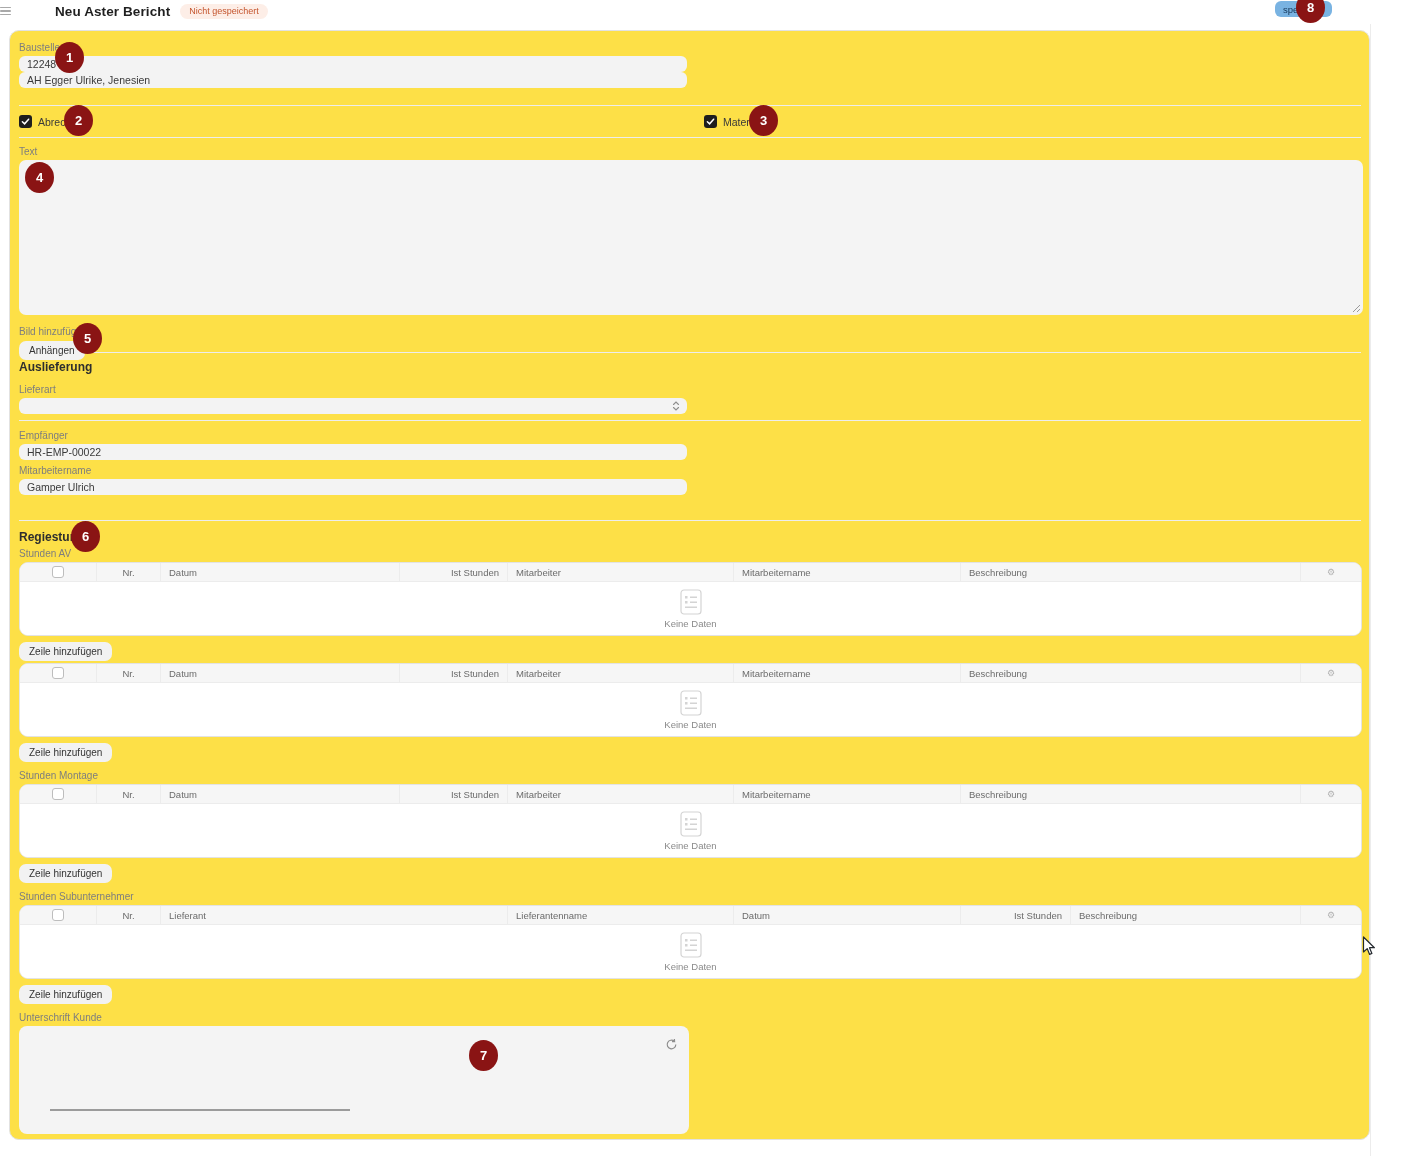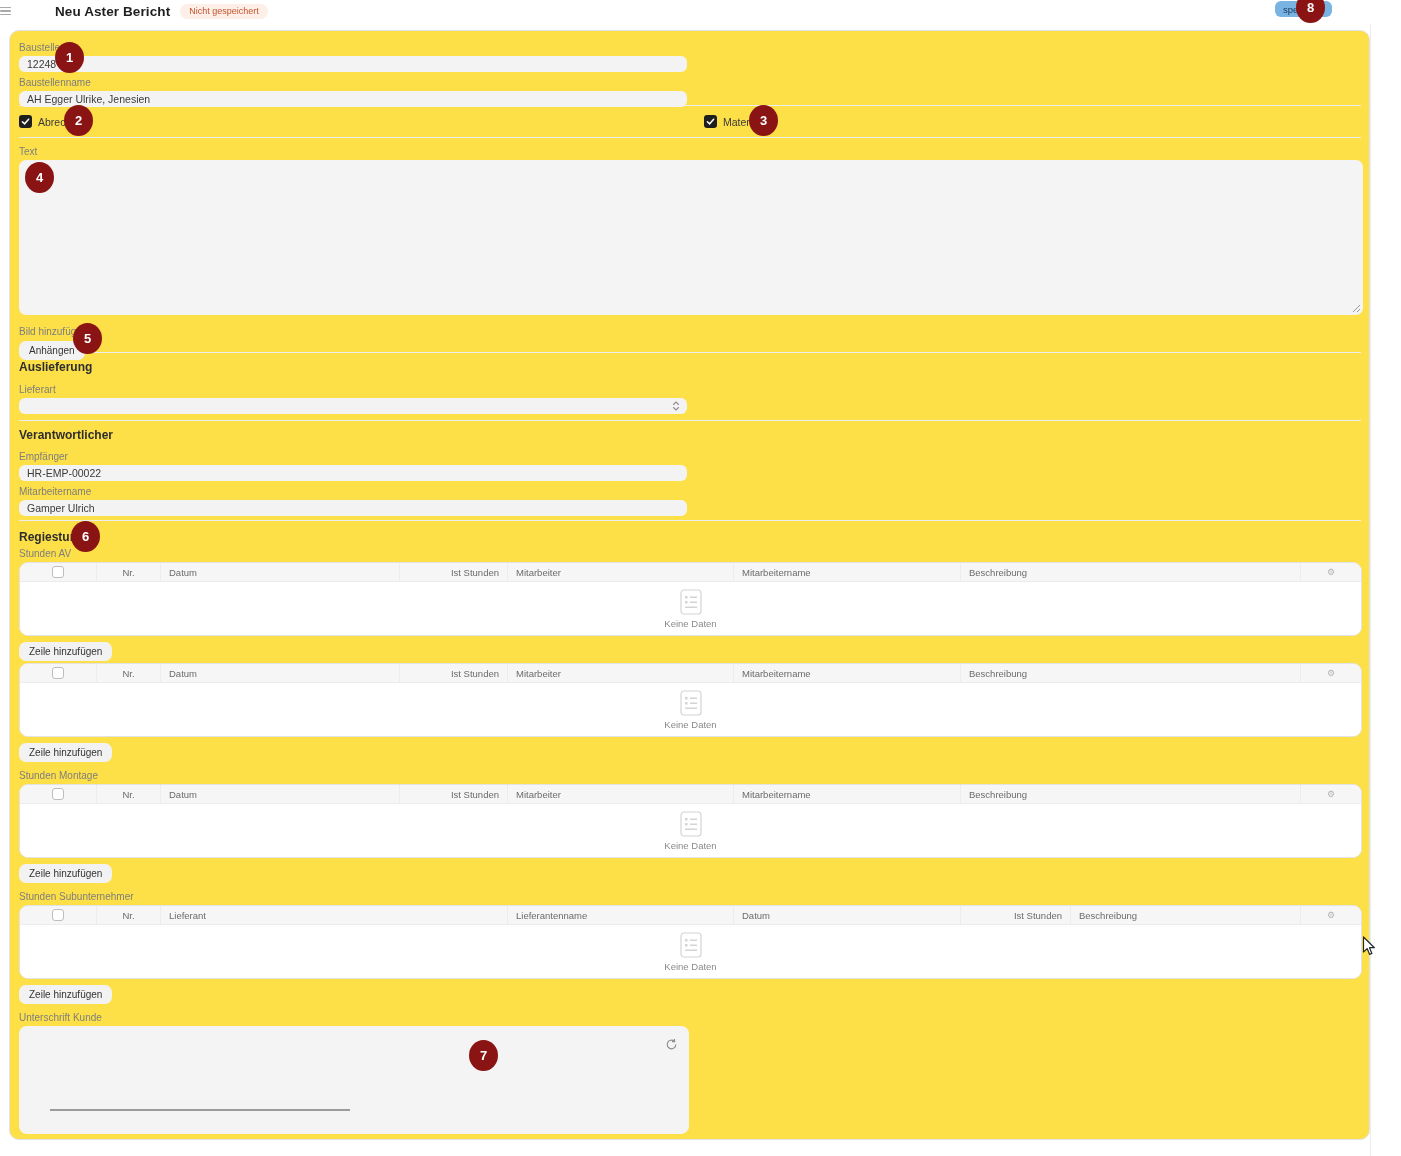--- a/index.html
+++ b/index.html
@@ -123,21 +123,20 @@
     <span class="page-title">Neu Aster Bericht</span>
     <span class="status-badge">Nicht gespeichert</span>
     <button class="save-btn">speichern</button>
   </div>
 
   <div id="card">
 
     <div class="sec" id="secA">
       <div class="flabel">Baustelle</div>
       <input class="finput" readonly="" value="12248" style="">
-      <div class="flabel mt">Baustellenname</div>
       <input class="finput" readonly="" value="AH Egger Ulrike, Jenesien" style="">
     </div>
 
     <div class="sec" id="secB">
       <div class="cbx-item cbx-left">
         <span class="cbx">
           <svg viewBox="0 0 10 10">
               <path d="M1.5 5.2 L4 7.6 L8.5 2.4" fill="none" stroke="#fff" stroke-width="1.6" stroke-linecap="round"></path>
             </svg>
         </span>
@@ -170,21 +169,20 @@
       <div class="flabel" style="margin-top:10px;">Lieferart</div>
       <div class="sel-wrap">
         <span></span>
         <svg class="sel-chev" width="8" height="12">
           <path d="M1.5 4.5 L4 2 L6.5 4.5 M1.5 7.5 L4 10 L6.5 7.5" fill="none" stroke="#8e8e8e" stroke-width="1.1" stroke-linecap="round"></path>
         </svg>
       </div>
     </div>
 
     <div class="sec" id="secE">
-      <div class="sheading" style="margin-top:8px;">Verantwortlicher</div>
       <div class="flabel" style="margin-top:9px;">Empfänger</div>
       <input class="finput" readonly="" value="HR-EMP-00022" style="">
       <div class="flabel mt">Mitarbeitername</div>
       <input class="finput" readonly="" value="Gamper Ulrich" style="">
     </div>
 
     <div class="sec" id="secF">
       <div class="sheading" style="margin-top:10px;">Regiestunden</div>
 
       

